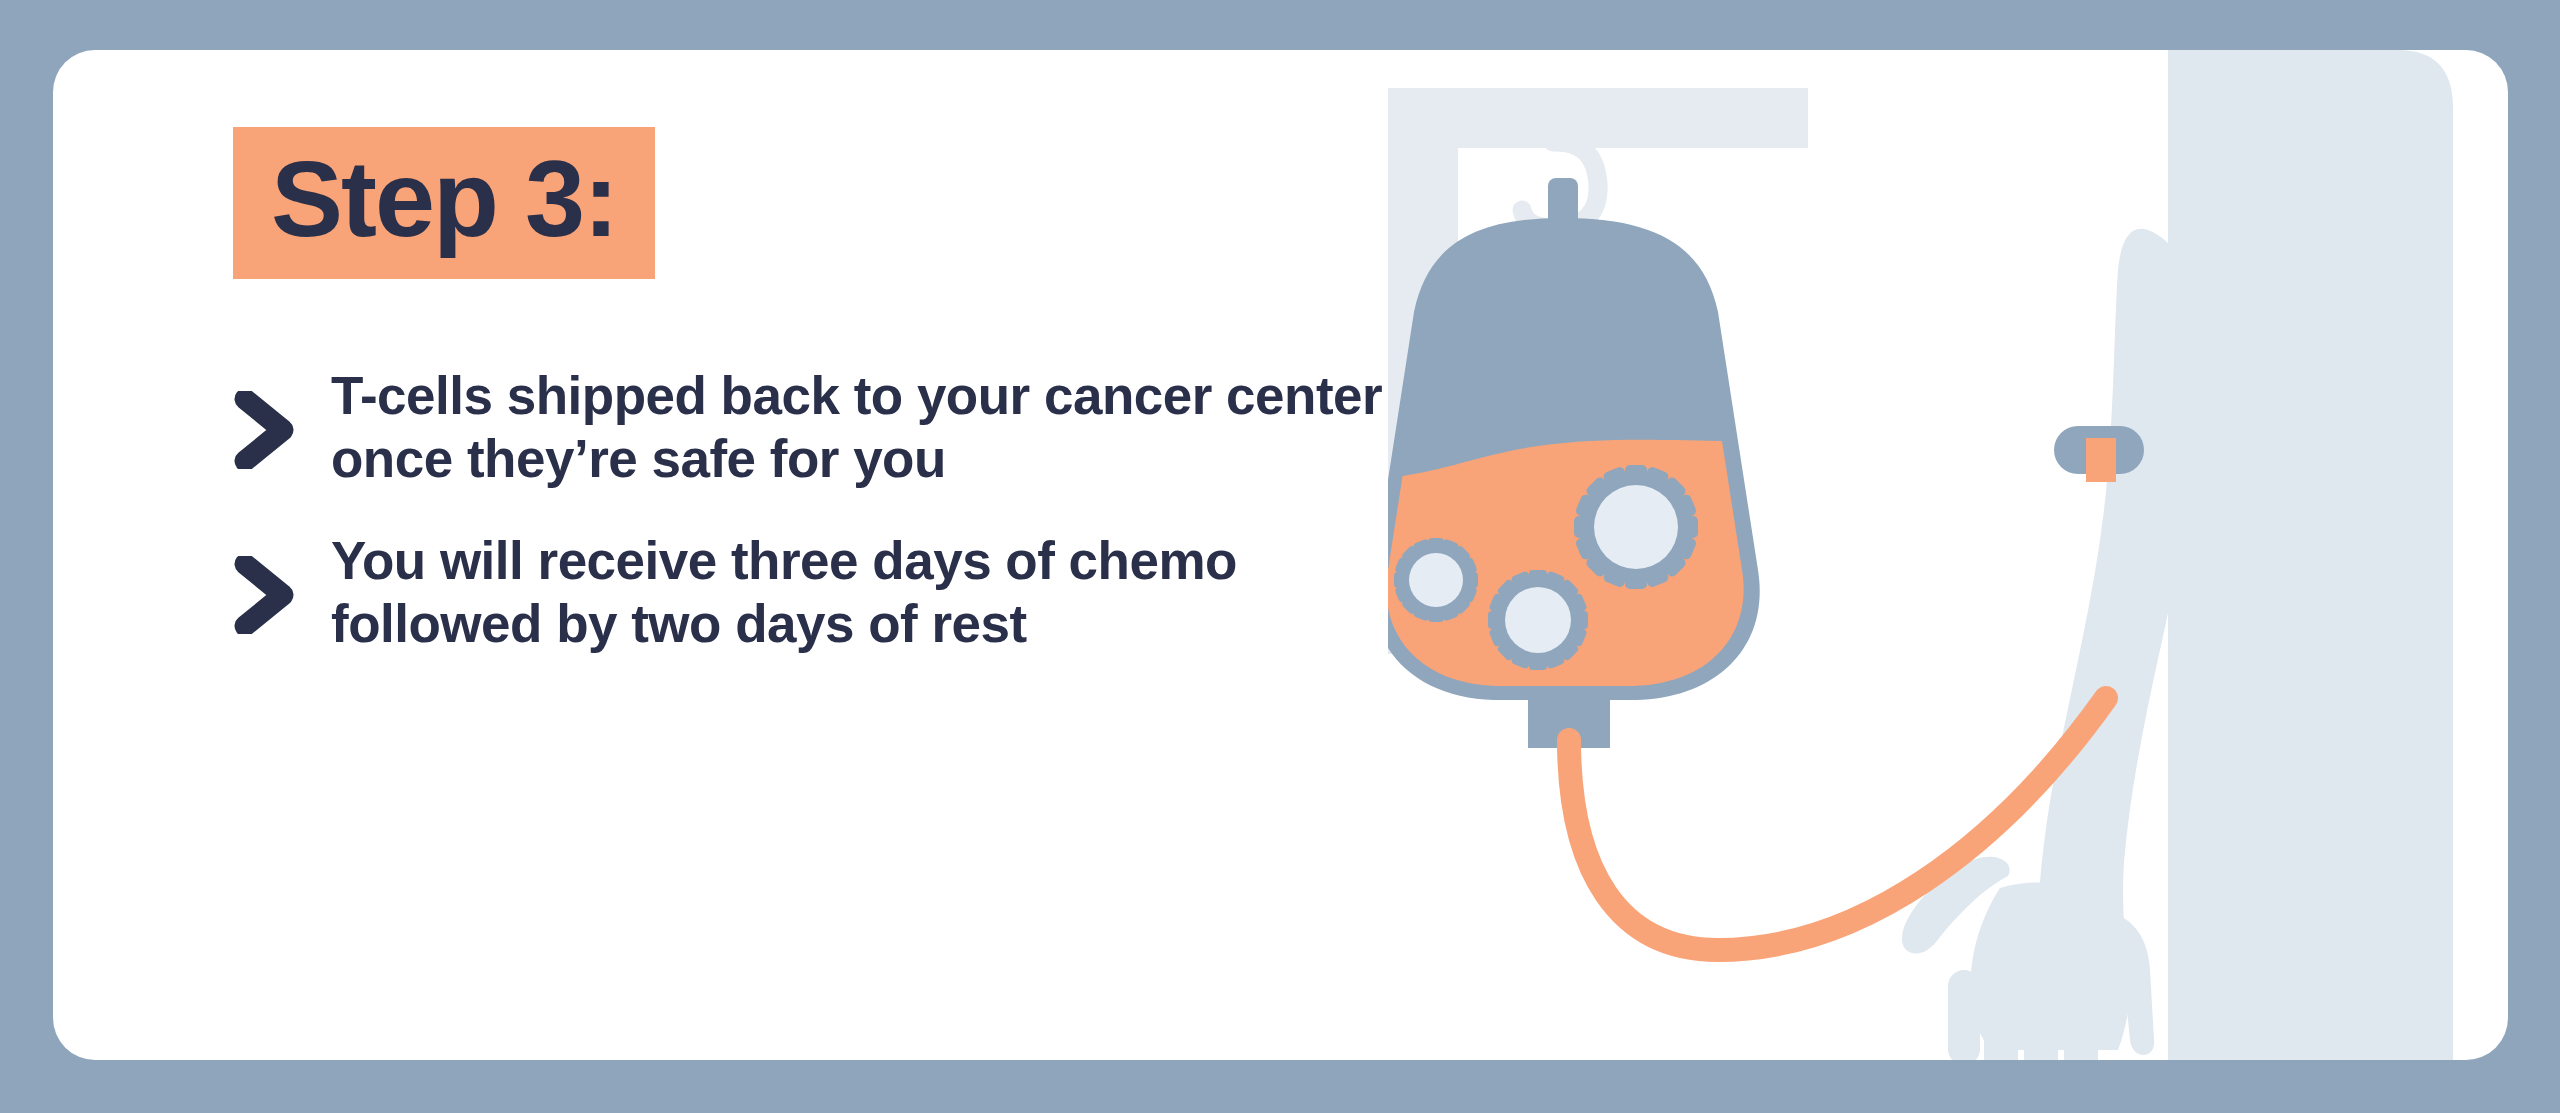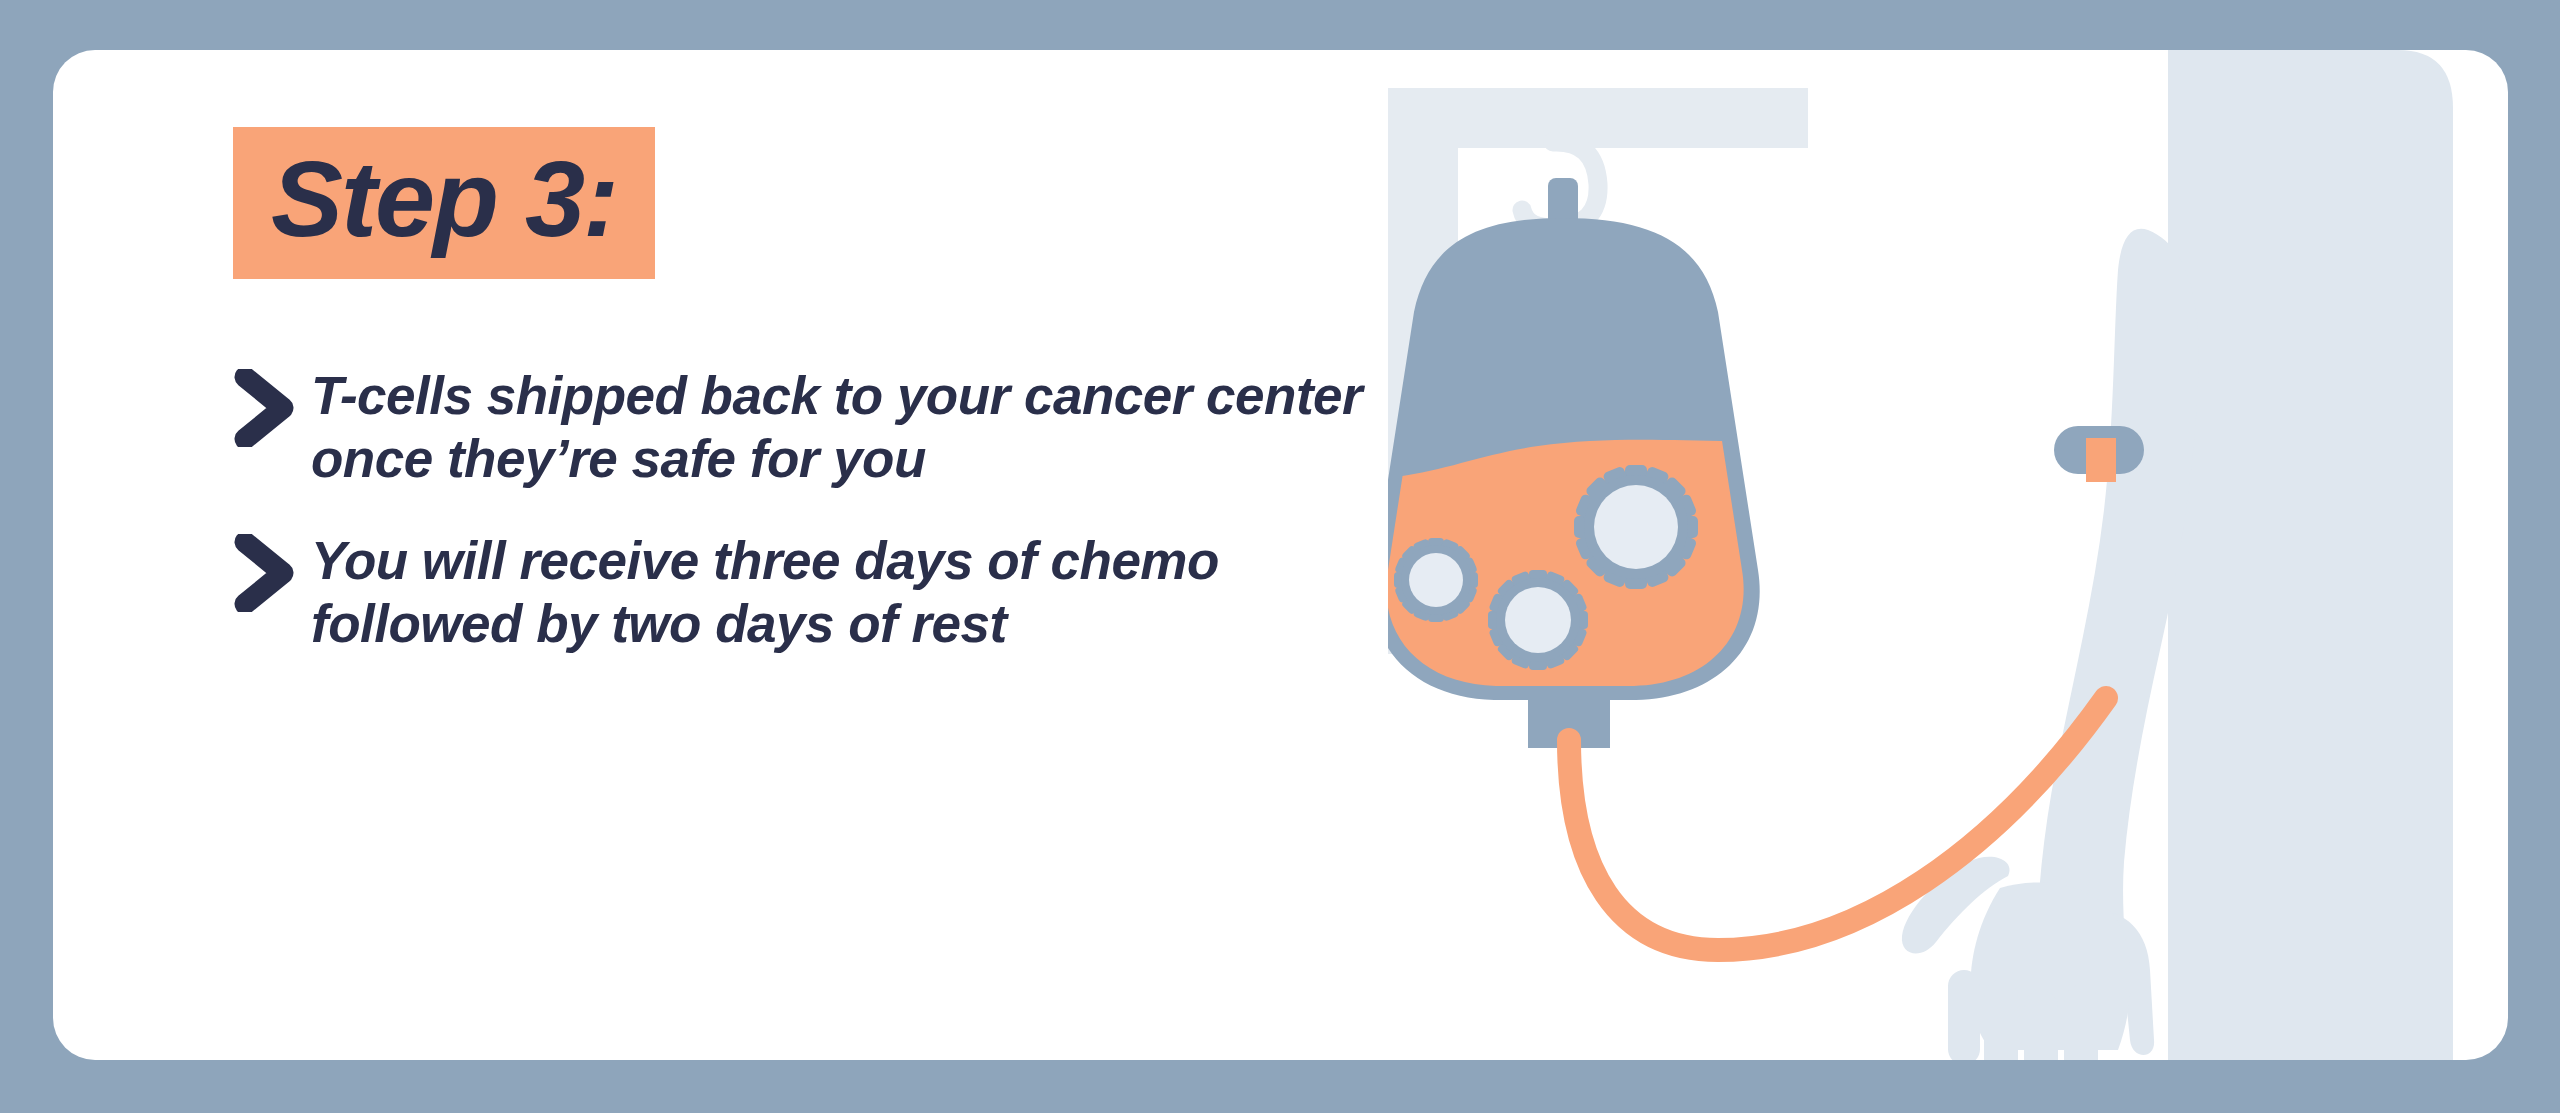--- a/index.html
+++ b/index.html
@@ -12,21 +12,20 @@
     height: 1113px;
     font-family: "Liberation Sans", sans-serif;
     overflow: hidden;
   }
 
   #root {
     position: relative;
     width: 2530px;
     height: 1113px;
     background: #8EA5BB;
-    font-style: italic;
   }
 
   
   #card {
     position: absolute;
     left: 53px;
     top: 50px;
     width: 2455px;
     height: 1010px;
     background: #FFFFFF;
@@ -56,22 +55,23 @@
     line-height: 1;
     display: block;
   }
 
   #bullet-list {
     margin-top: 86px;
   }
 
   .bullet-row {
     display: flex;
-    align-items: flex-start;
+    align-items: center;
     margin-bottom: 40px;
+    gap: 20px;
   }
   .bullet-row:last-child { margin-bottom: 0; }
 
   .chevron-icon {
     flex: 0 0 auto;
     width: 64px;
     height: 78px;
     margin-right: 14px;
     margin-top: 4px;
   }

